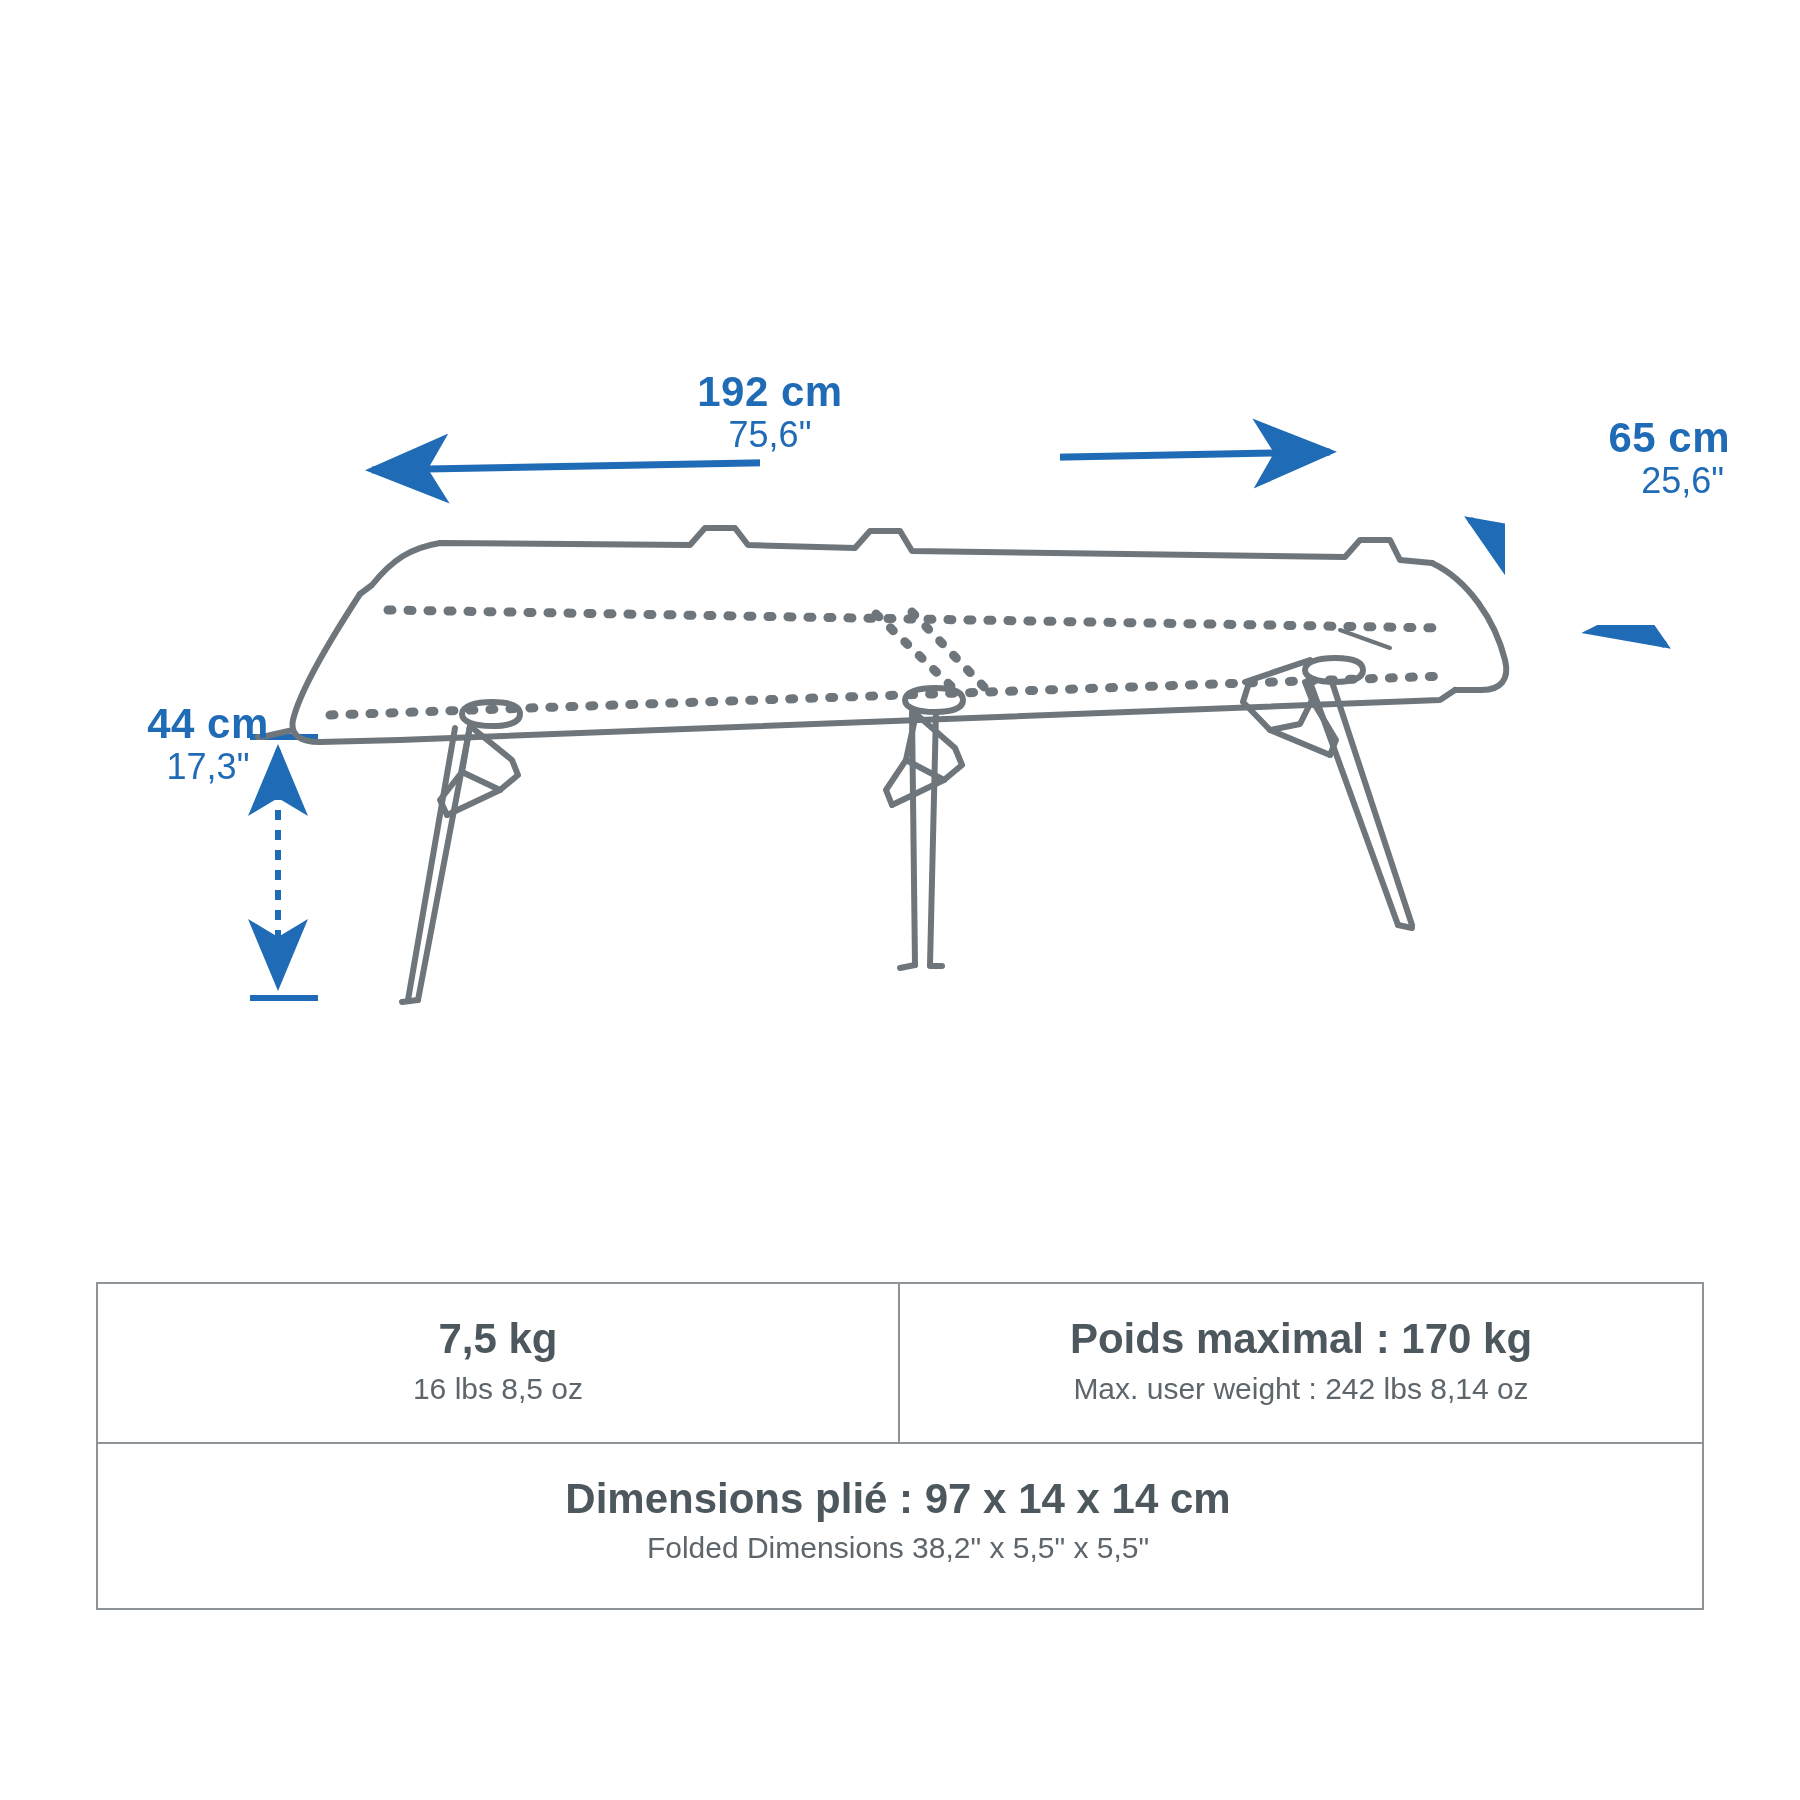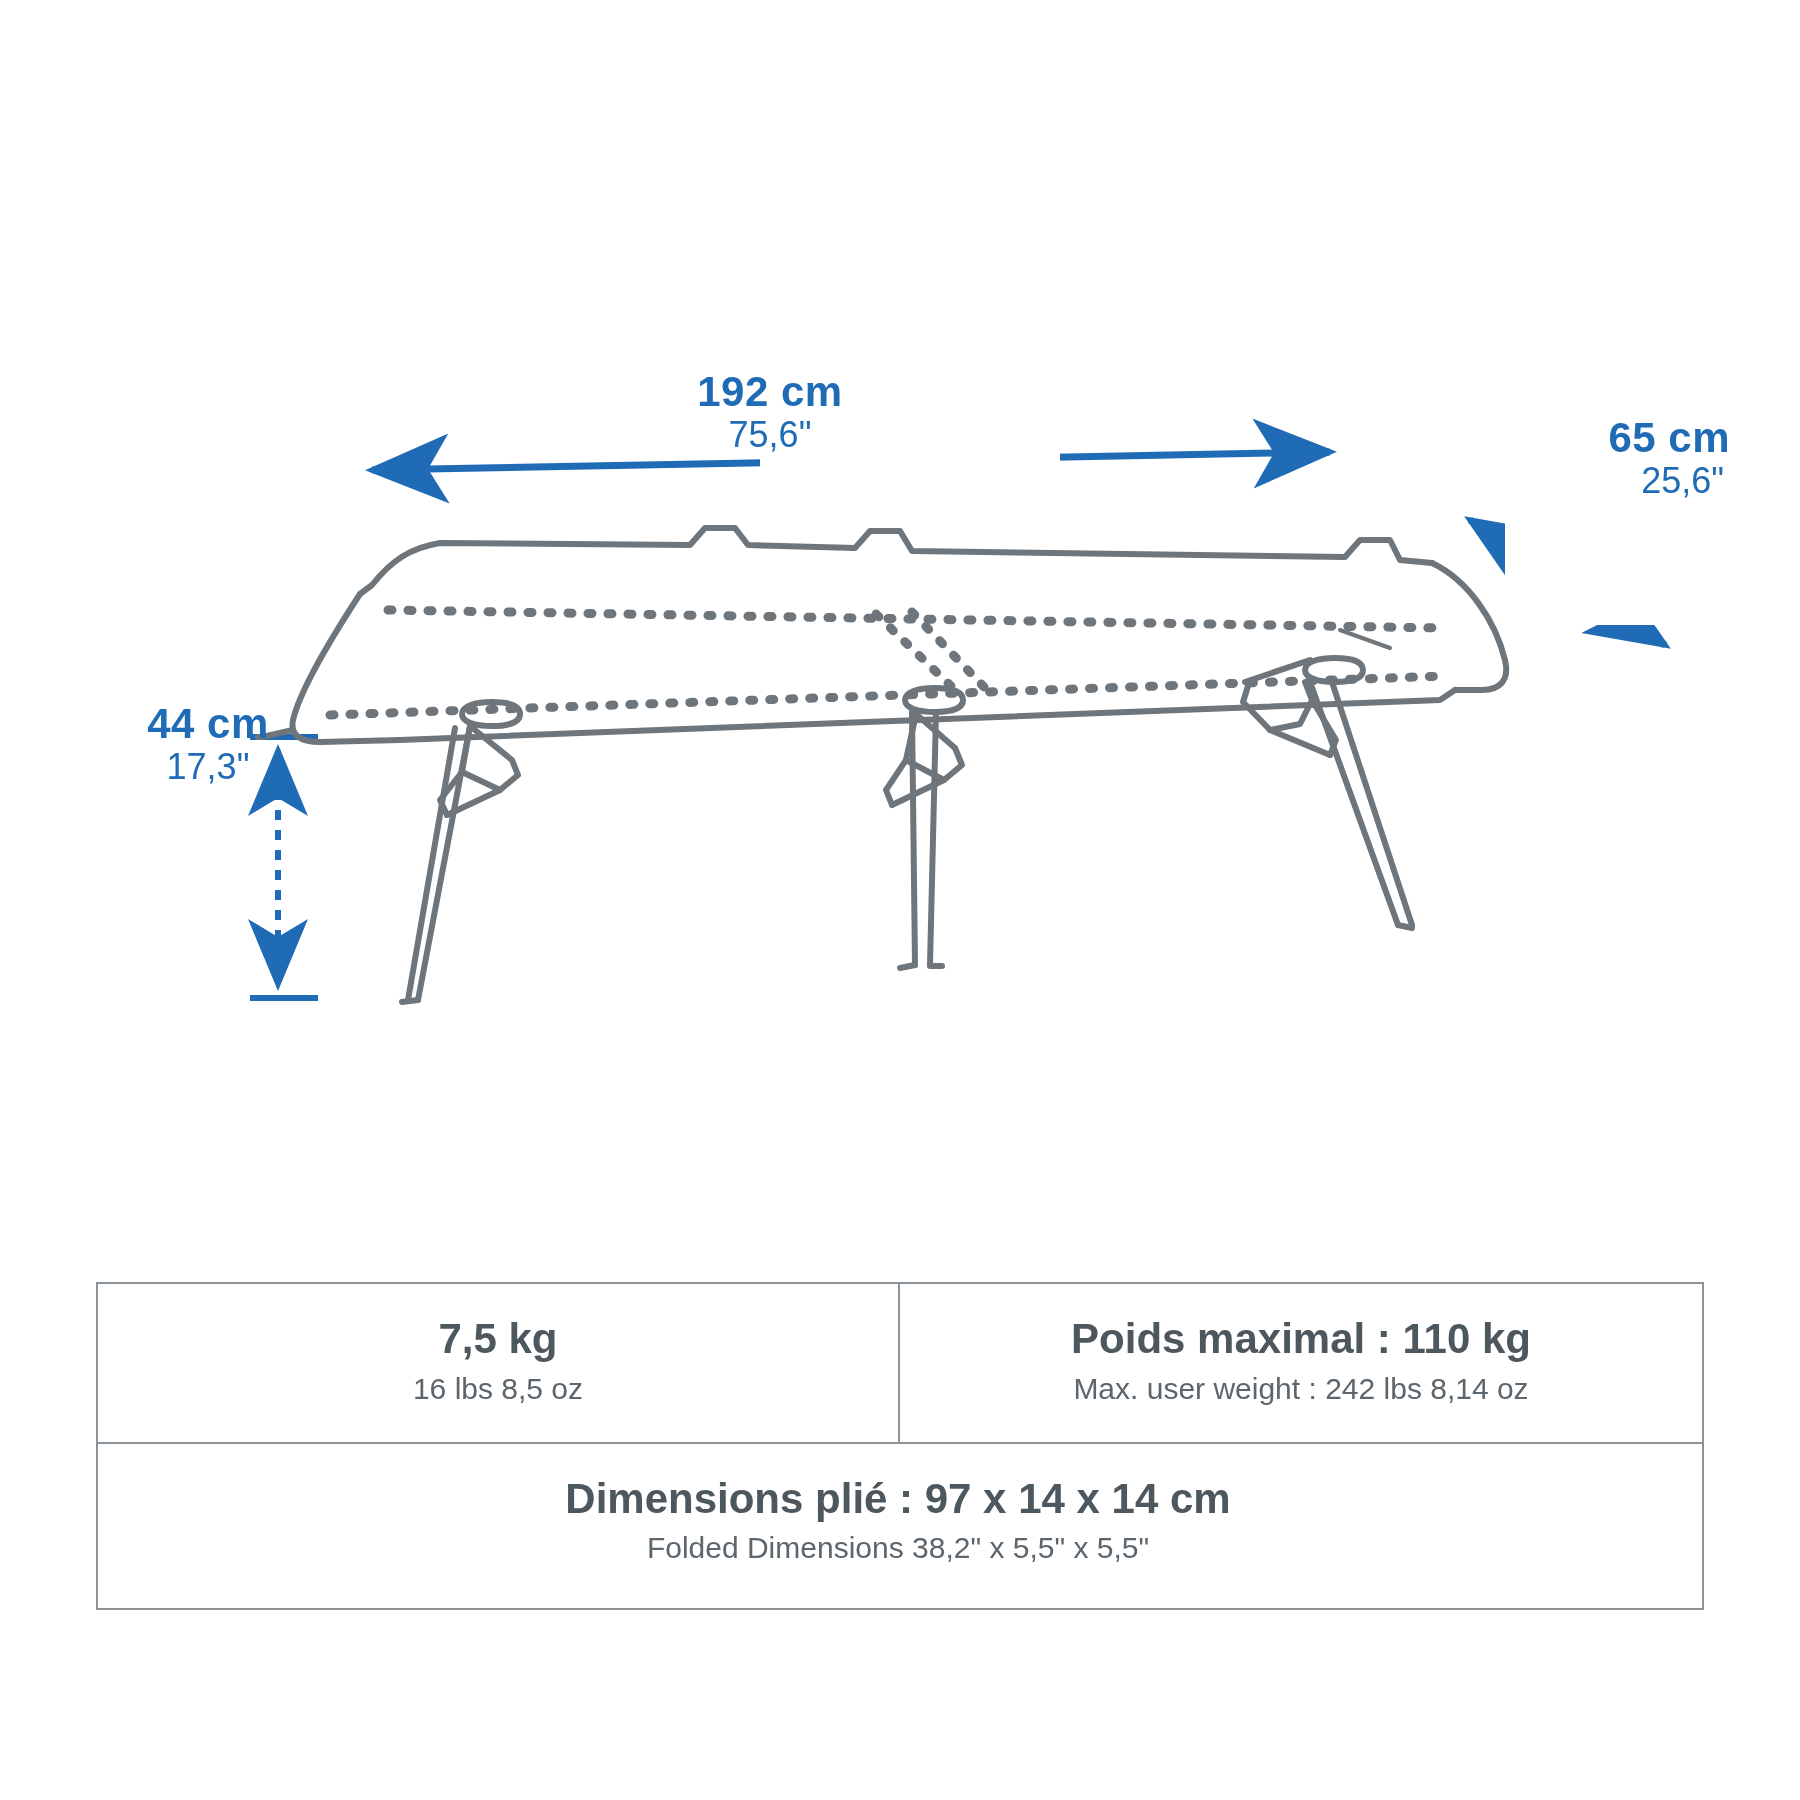--- a/index.html
+++ b/index.html
@@ -208,21 +208,21 @@
   </div>
 
   <div id="spec-table">
 
     <div class="spec-row top">
       <div class="spec-cell left">
         <div class="spec-primary">7,5 kg</div>
         <div class="spec-secondary">16 lbs 8,5 oz</div>
       </div>
       <div class="spec-cell right">
-        <div class="spec-primary">Poids maximal : 110 kg</div>
+        <div class="spec-primary">Poids maximal : 170 kg</div>
         <div class="spec-secondary">Max. user weight : 242 lbs 8,14 oz</div>
       </div>
     </div>
 
     <div class="spec-row">
       <div class="spec-cell full">
         <div class="spec-primary">Dimensions plié : 97 x 14 x 14 cm</div>
         <div class="spec-secondary">Folded Dimensions 38,2" x 5,5" x 5,5"</div>
       </div>
     </div>

